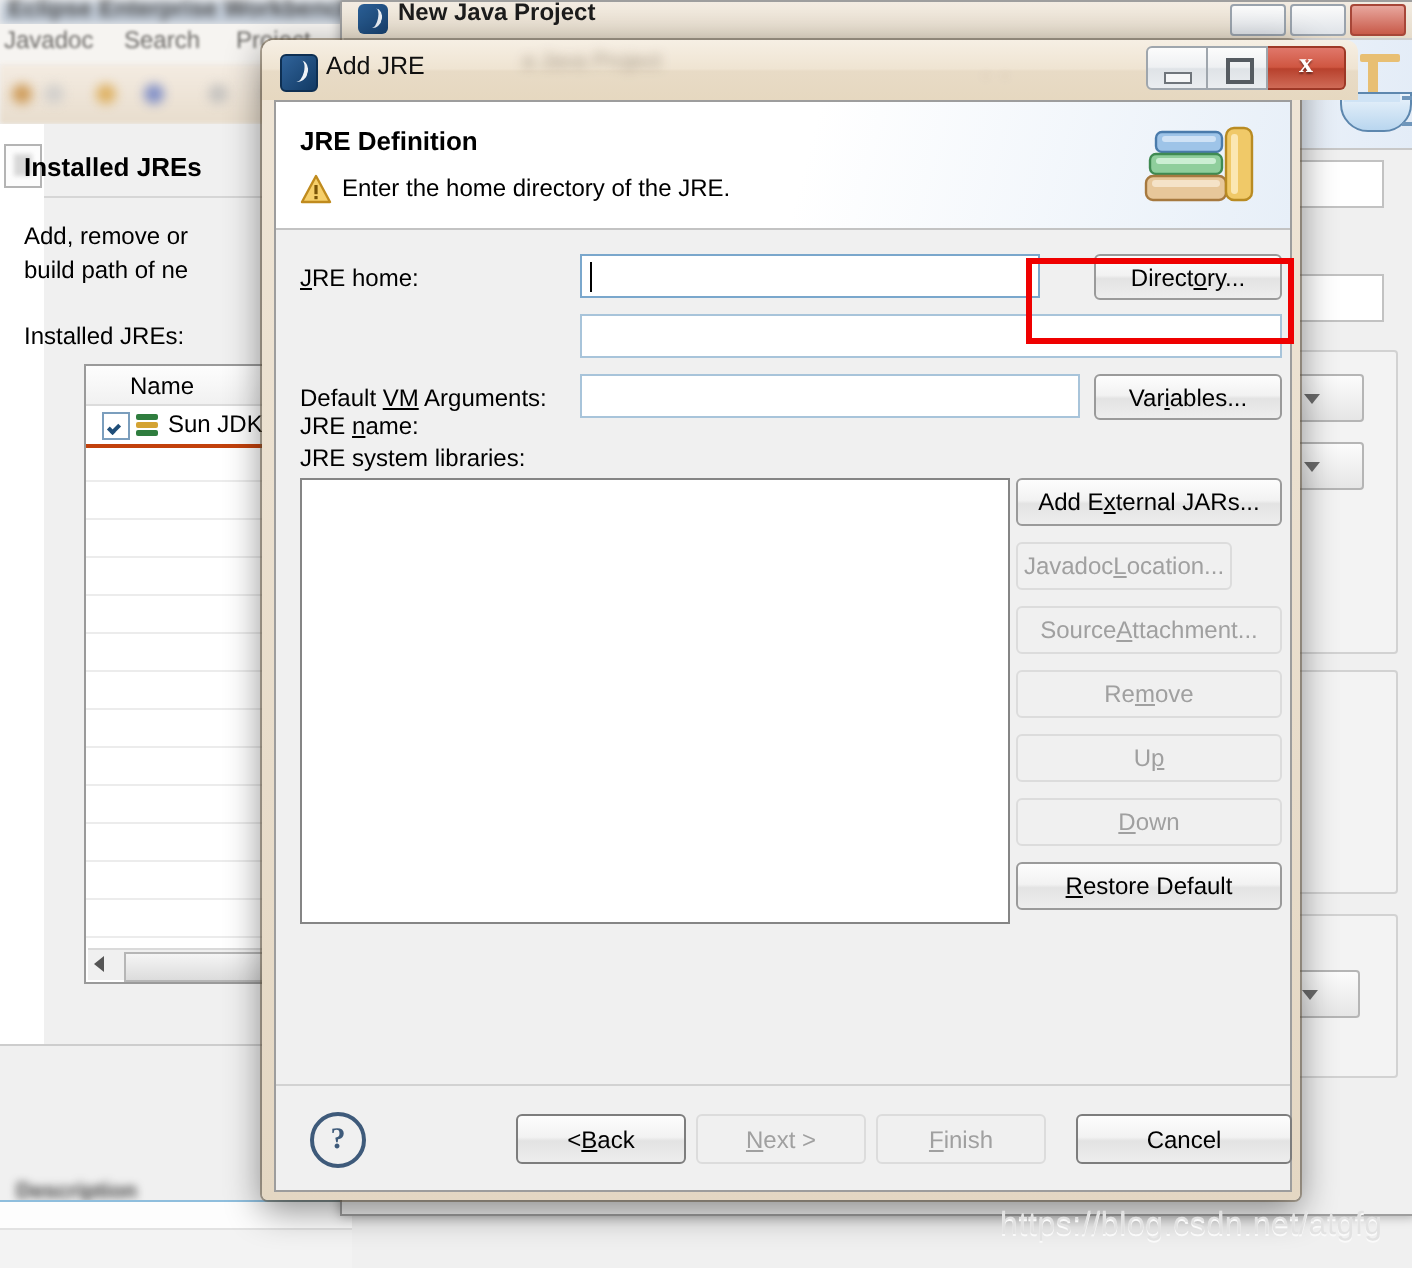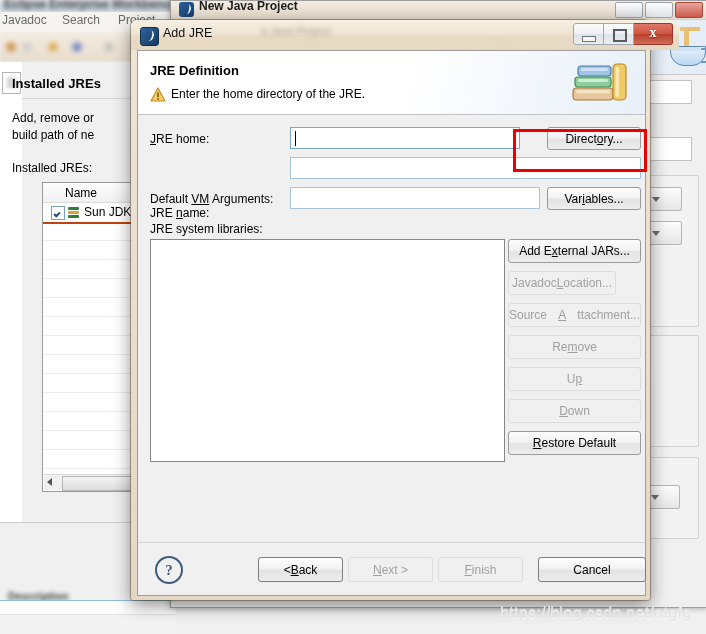--- a/index.html
+++ b/index.html
@@ -380,21 +380,21 @@
       <div class="btn" style="left:370px;top:124px;width:133px;height:24px;">
         <span>Add E</span>
           <u>x</u>
           <span>ternal JARs...</span>
       </div>
       <div class="btn disabled" style="left:370px;top:156px;width:108px;height:24px;">
         <span>Javadoc </span>
           <u>L</u>
           <span>ocation...</span>
       </div>
-      <div class="btn disabled" style="left:370px;top:188px;width:133px;height:24px;justify-content:space-between;">
+      <div class="btn disabled" style="left:370px;top:188px;width:133px;height:24px;">
         <span>Source </span>
           <u>A</u>
           <span>ttachment...</span>
       </div>
       <div class="btn disabled" style="left:370px;top:220px;width:133px;height:24px;">
         <span>Re</span>
           <u>m</u>
           <span>ove</span>
       </div>
       <div class="btn disabled" style="left:370px;top:252px;width:133px;height:24px;">

